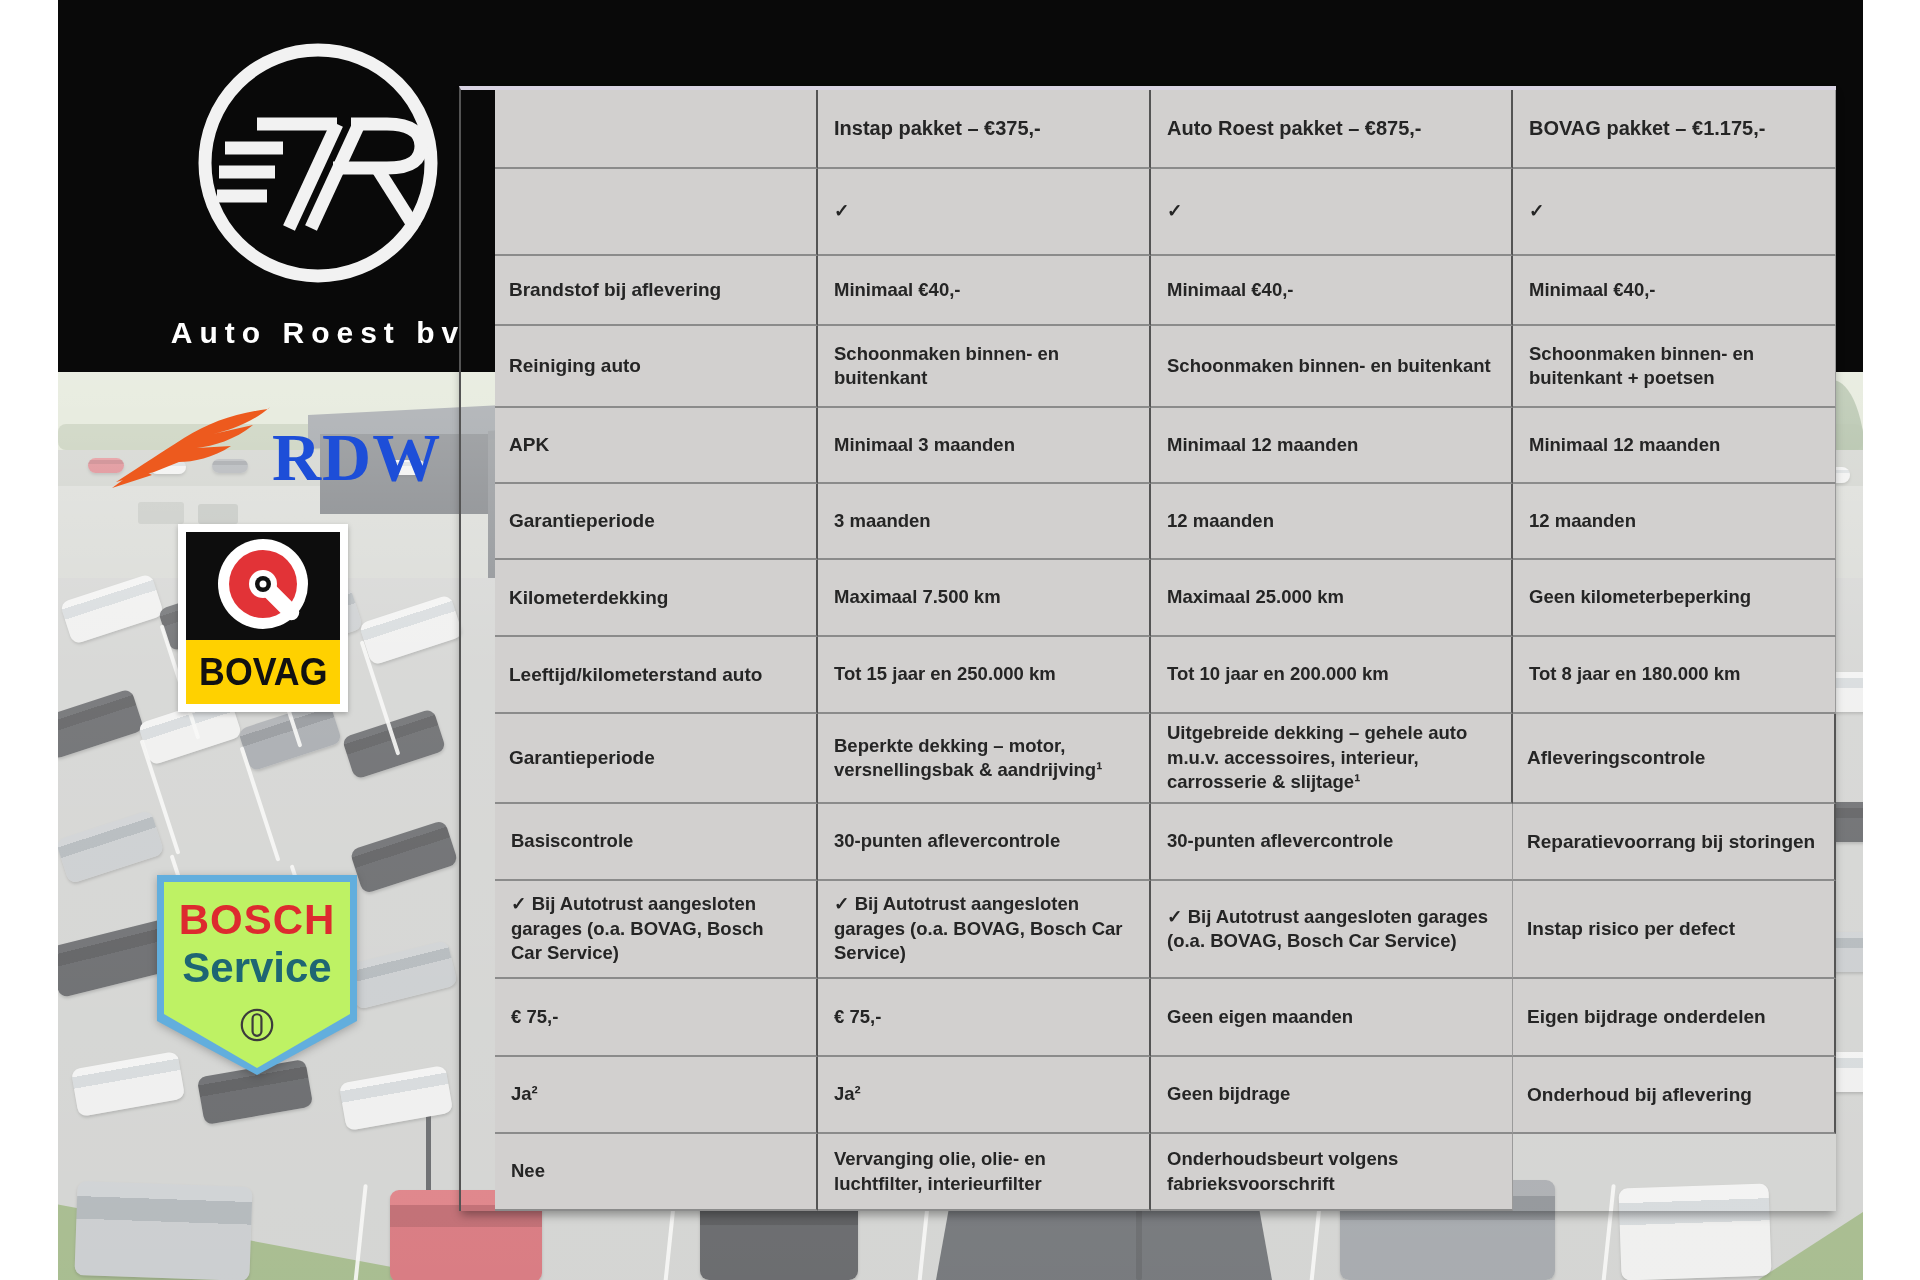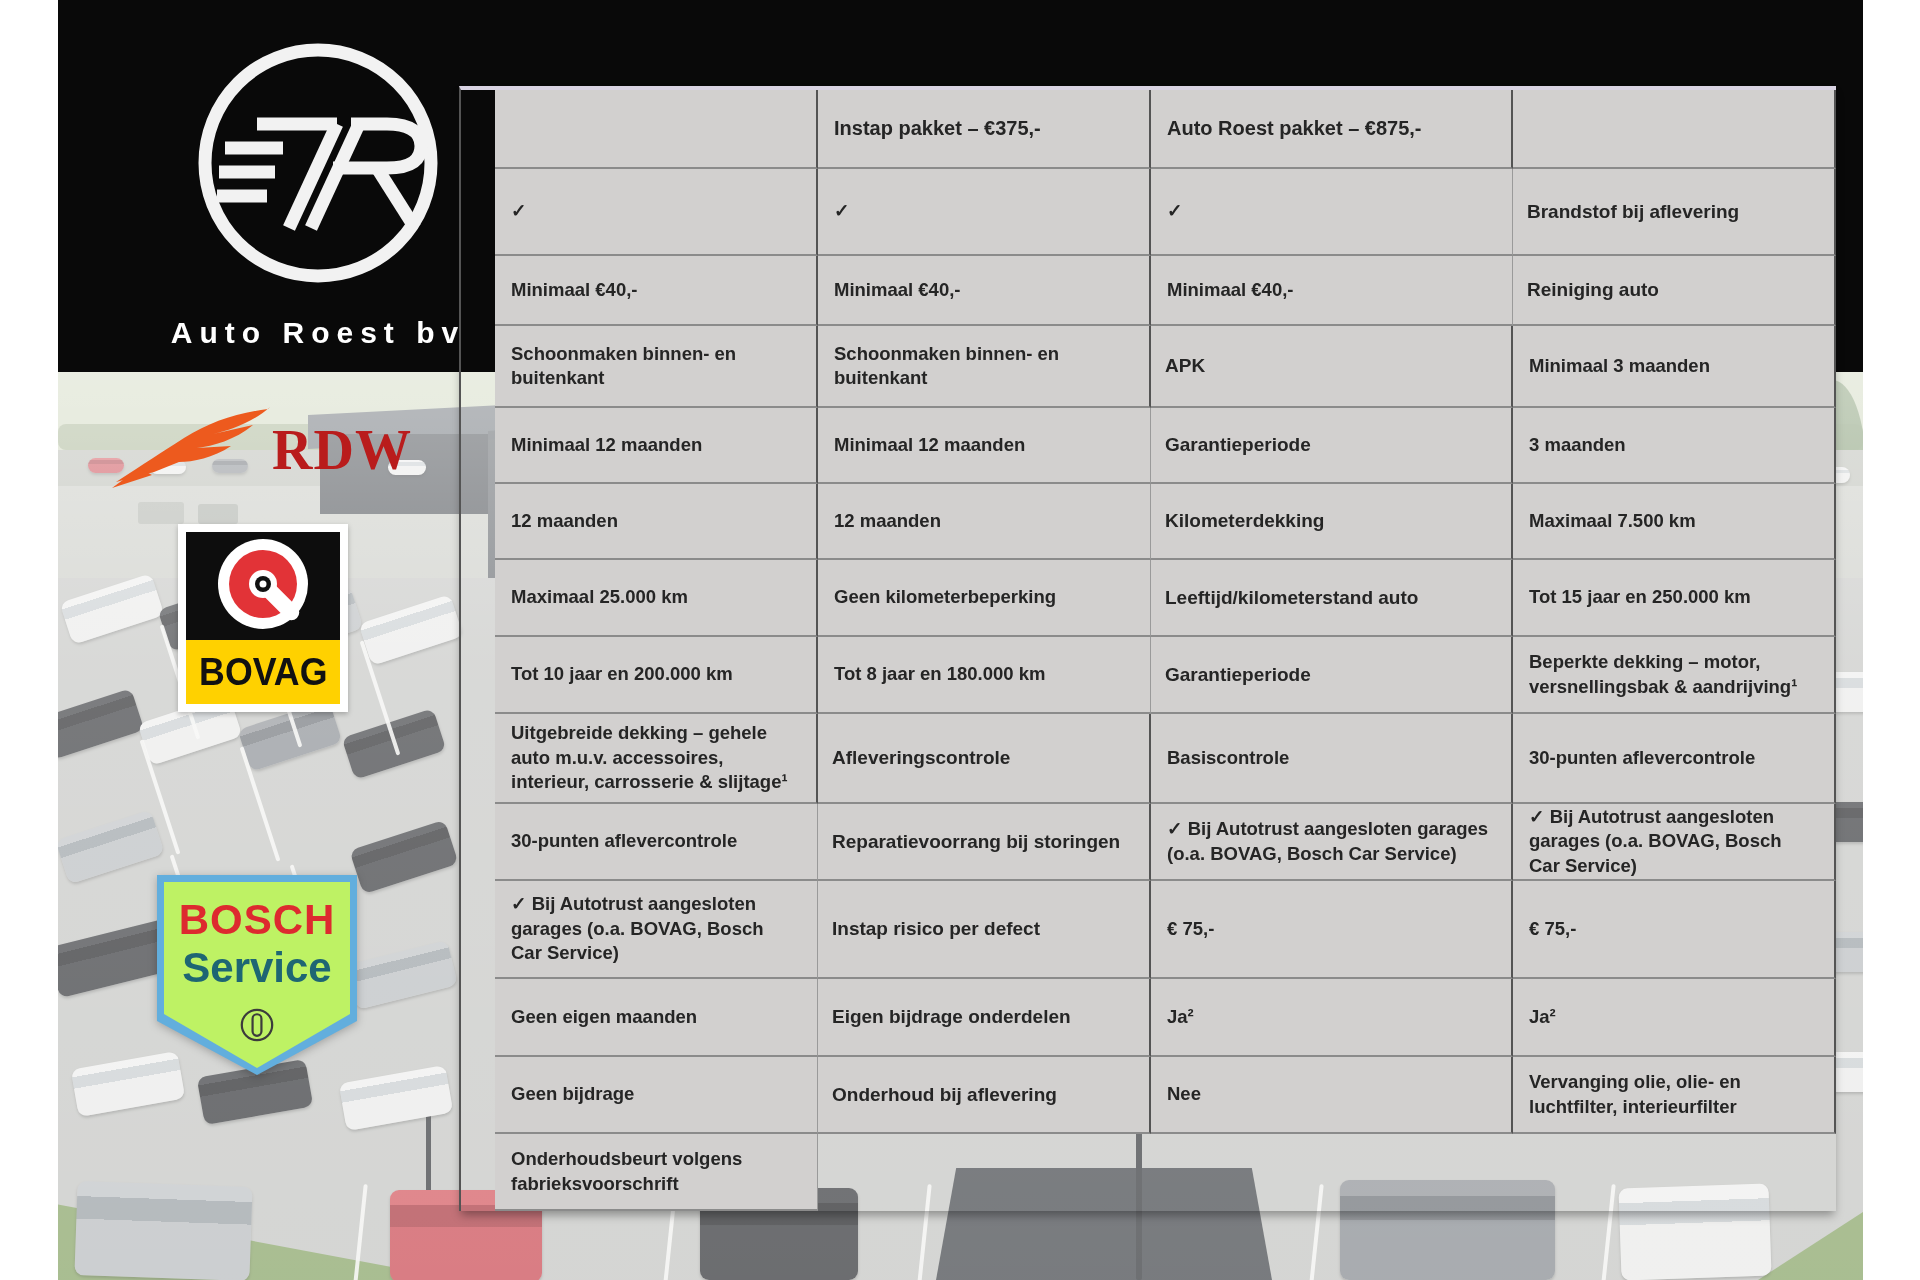--- a/index.html
+++ b/index.html
@@ -40,21 +40,21 @@
 
   
   .ar-logo{position:absolute;left:133px;top:36px;width:254px;height:254px;}
   .ar-name{position:absolute;left:88px;top:316px;width:344px;text-align:center;color:#ffffff;
            font-size:30px;font-weight:700;letter-spacing:7px;white-space:nowrap;}
 
   
   .rdw{position:absolute;left:112px;top:402px;width:300px;height:90px;}
   .rdw svg{position:absolute;left:0;top:4px;}
   .rdw-text{position:absolute;left:160px;top:16px;font-family:"Liberation Serif",serif;font-weight:700;
-            font-size:56px;color:#b91c1c;letter-spacing:1px;}
+            font-size:68px;color:#1d4ed8;letter-spacing:1px;}
 
   
   .bovag{position:absolute;left:178px;top:524px;width:170px;height:188px;background:#ffffff;
          box-shadow:0 2px 5px rgba(0,0,0,.25);}
   .bovag-black{position:absolute;left:8px;top:8px;width:154px;height:108px;background:#0d0d0d;}
   .bovag-yellow{position:absolute;left:8px;top:116px;width:154px;height:64px;background:#ffd100;
                 display:flex;align-items:center;justify-content:center;}
   .bovag-word{font-size:38px;font-weight:800;color:#111;transform:scaleX(.94);letter-spacing:0;}
 
   
@@ -201,31 +201,33 @@
         <circle cx="30" cy="30" r="24" fill="none" stroke="#3c3c3c" stroke-width="3.5"></circle>
         <rect x="23" y="13" width="14" height="34" rx="7" fill="none" stroke="#3c3c3c" stroke-width="3.5"></rect>
       </svg>
     </div>
   </div>
 
   <div class="pakket-table">
       <div class="cell head c0"></div>
       <div class="cell head c1">Instap pakket – €375,-</div>
       <div class="cell head c2">Auto Roest pakket – €875,-</div>
+      <div class="cell head c3">BOVAG pakket – €1.175,-</div>
       <div class="cell label c0"></div>
       <div class="cell val c1">✓</div>
       <div class="cell val c2">✓</div>
       <div class="cell val c3">✓</div>
       <div class="cell label c0">Brandstof bij aflevering</div>
       <div class="cell val c1">Minimaal €40,-</div>
       <div class="cell val c2">Minimaal €40,-</div>
       <div class="cell val c3">Minimaal €40,-</div>
       <div class="cell label c0">Reiniging auto</div>
       <div class="cell val c1">Schoonmaken binnen- en buitenkant</div>
       <div class="cell val c2">Schoonmaken binnen- en buitenkant</div>
+      <div class="cell val c3">Schoonmaken binnen- en buitenkant + poetsen</div>
       <div class="cell label c0">APK</div>
       <div class="cell val c1">Minimaal 3 maanden</div>
       <div class="cell val c2">Minimaal 12 maanden</div>
       <div class="cell val c3">Minimaal 12 maanden</div>
       <div class="cell label c0">Garantieperiode</div>
       <div class="cell val c1">3 maanden</div>
       <div class="cell val c2">12 maanden</div>
       <div class="cell val c3">12 maanden</div>
       <div class="cell label c0">Kilometerdekking</div>
       <div class="cell val c1">Maximaal 7.500 km</div>

